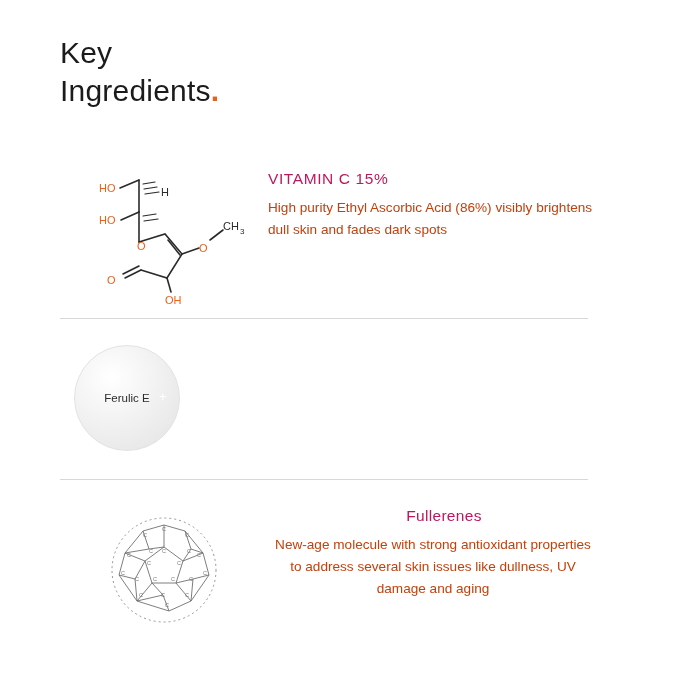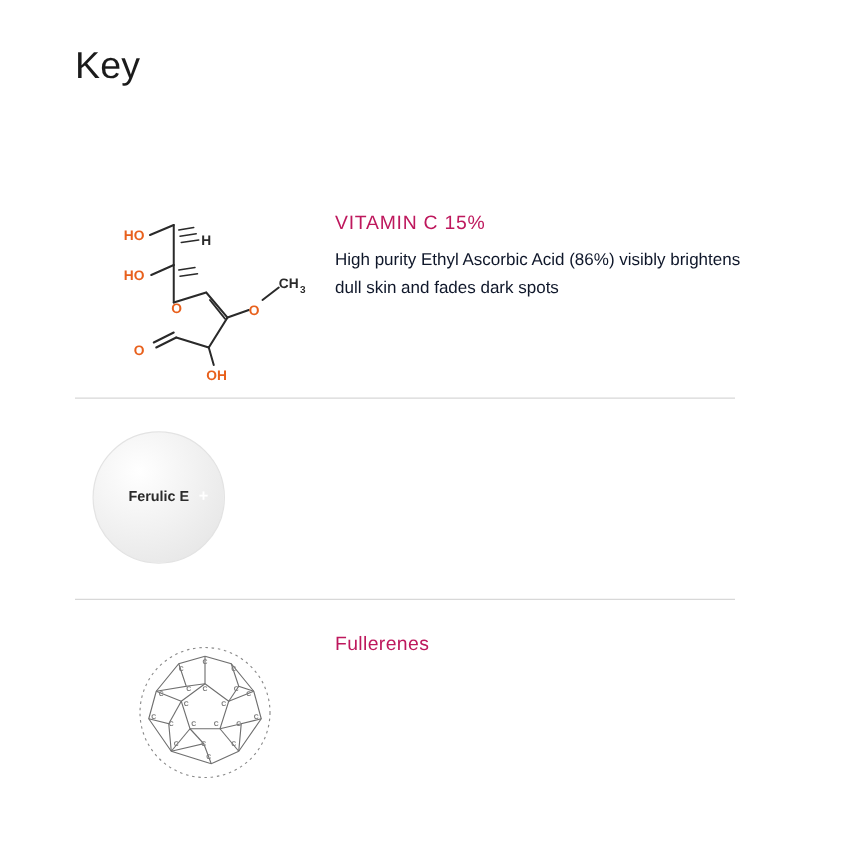--- a/index.html
+++ b/index.html
@@ -42,44 +42,43 @@
     width: 560px;
     display: flex;
     align-items: flex-start;
   }
   .row-art {
     width: 208px;
     flex: 0 0 208px;
     display: flex;
     justify-content: center;
     align-items: center;
-    font-weight: bold;
   }
   .row-text {
     flex: 1 1 auto;
     padding-top: 2px;
   }
   .row-title {
     font-size: 15.5px;
     color: #be185d;
     margin: 0 0 9px 0;
     letter-spacing: 0.3px;
   }
   .row-title.upper { letter-spacing: 0.6px; }
   .row-body {
     font-size: 13.6px;
     line-height: 1.62;
-    color: #0f172a;
+    color: #c2410c;
     margin: 0;
     max-width: 330px;
   }
 
   #row-vitc   { top: 168px; }
   #row-vite   { top: 345px; }
-  #row-full   { top: 505px; }
+  #row-full   { top: 505px; text-align: center; }
 
   .divider {
     position: absolute;
     left: 60px;
     width: 528px;
     height: 1px;
     background: #d8d8d8;
   }
   #divider-1 { top: 318px; }
   #divider-2 { top: 479px; }
@@ -124,20 +123,21 @@
 
   svg { display: block; }
 </style>
 </head>
 <body>
 
 <div class="page">
 
   <div class="heading">
     <span class="line">Key</span>
+    <span class="line"><span>Ingredients</span><span class="dot">.</span></span>
   </div>
 
   <div class="row" id="row-vitc">
     <div class="row-art">
       <svg width="175" height="140" viewBox="0 0 175 140">
         <g fill="none" stroke="#2a2a2a" stroke-width="1.6" stroke-linecap="round">
 
           <line x1="43" y1="20" x2="62" y2="12"></line>
           <line x1="62" y1="12" x2="62" y2="44"></line>
           <line x1="62" y1="44" x2="44" y2="52"></line>
@@ -247,16 +247,17 @@
           <text x="90" y="48">C</text>
             <text x="92" y="76">C</text>
             <text x="64" y="92">C</text>
           <text x="38" y="76">C</text>
             <text x="52" y="48">C</text>
         </g>
       </svg>
     </div>
     <div class="row-text">
       <div class="row-title">Fullerenes</div>
+      <p class="row-body">New-age molecule with strong antioxidant properties to address several skin issues like dullness, UV damage and aging</p>
     </div>
   </div>
 
 </div>
 
 </body></html>

